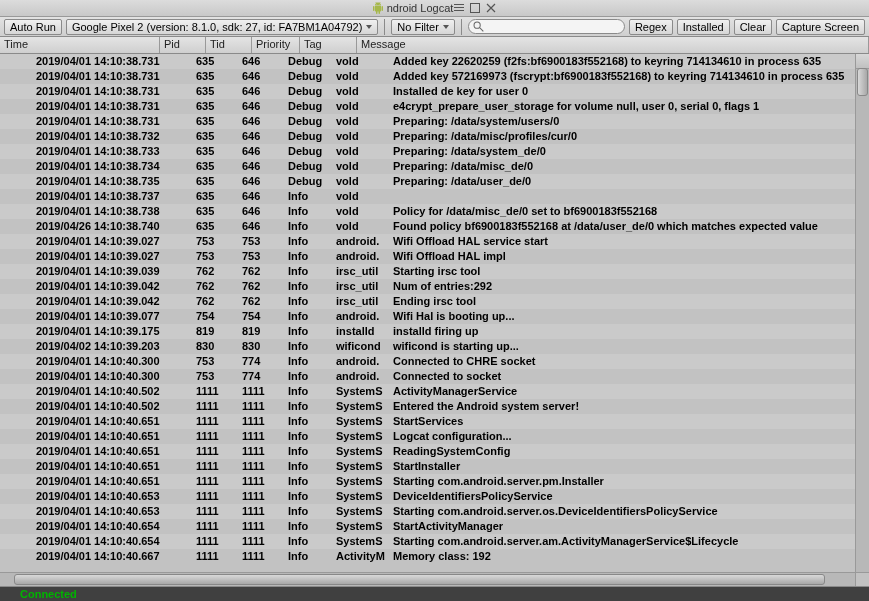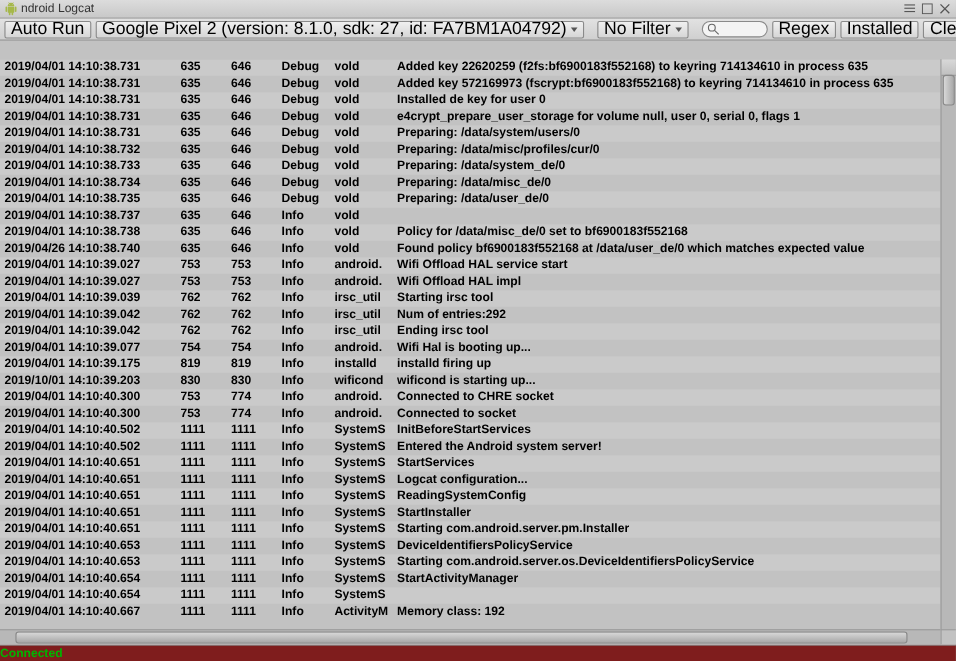--- a/index.html
+++ b/index.html
@@ -12,21 +12,21 @@
   overflow: hidden;
   display: flex;
   flex-direction: column;
   color: #000;
 }
 .titlebar {
   background: linear-gradient(#dcdcdc, #c8c8c8);
   height: 17px;
   display: flex;
   align-items: center;
-  justify-content: space-between;
+  justify-content: center;
   padding: 0 4px;
   border-bottom: 1px solid #999;
 }
 .titlebar-left { display: flex; align-items: center; gap: 3px;}
 .logo-icon { width: 12px; height: 12px; display: inline-block;}
 .logo-icon svg { display:block;}
 .titlebar-title { font-size: 11px; color:#333;}
 .titlebar-ctrls { display:flex; gap:4px; align-items:center;}
 .titlebar-ctrls span { width:12px; height:12px; display:inline-flex; align-items:center; justify-content:center; color:#555; font-size:11px; line-height:1;}
 .toolbar {
@@ -36,21 +36,21 @@
   align-items: center;
   padding: 0 4px;
   gap: 4px;
   border-bottom: 1px solid #8a8a8a;
 }
 .tbtn, .tdrop {
   background: linear-gradient(#f0f0f0,#d6d6d6);
   border: 1px solid #8a8a8a;
   border-radius: 2px;
   height: 16px;
-  font-size: 16px;
+  font-size: 11px;
   padding: 0 5px;
   display: inline-flex;
   align-items: center;
   cursor: default;
   white-space: nowrap;
 }
 .tdrop::after {
   content: "";
   display:inline-block;
   margin-left:4px;
@@ -104,20 +104,21 @@
   position:absolute;
   top:17px; bottom:14px; left:0; right:14px;
   overflow:hidden;
 }
 .row {
   display:flex;
   height:15px;
   font-size:11px;
   overflow:hidden;
   line-height: 15px;
+  padding-left: 32px;
 }
 .row.even { background:#cacaca;}
 .row.odd  { background:#c2c2c2;}
 .cell {
   padding:0 4px;
   white-space:nowrap;
   overflow:hidden;
   text-overflow:clip;
   border-right:1px solid rgba(0,0,0,0);
   color:#000;
@@ -145,23 +146,23 @@
   background:#b8b8b8; border-top:1px solid #999;
 }
 .hscroll .thumb{
   position:absolute; top:1px; bottom:1px; left:14px; right:30px;
   background:linear-gradient(#d8d8d8,#a8a8a8);
   border:1px solid #888; border-radius:3px;
 }
 .corner { position:absolute; right:0; bottom:0; width:14px; height:14px; background:#c2c2c2; border-top:1px solid #999; border-left:1px solid #999;}
 .statusbar {
   height:15px;
-  background:#7f1d1d;
+  background:#404040;
   border-top:1px solid #8a8a8a;
-  padding:0 0;
+  padding:0 20px;
   display:flex; align-items:center;
 }
 .statusbar span{ color:#00b400; font-size:11px; font-weight:bold;}
 </style>
 </head>
 <body>
 
 <div class="titlebar">
   <div class="titlebar-left">
     <span class="logo-icon">
@@ -205,20 +206,28 @@
       </svg>
     <input type="text" value="" style="">
   </div>
   <div class="tbtn">Regex</div>
   <div class="tbtn">Installed</div>
   <div class="tbtn">Clear</div>
   <div class="tbtn">Capture Screen</div>
 </div>
 
 <div class="table-wrap">
+  <div class="thead">
+    <div class="th c-time">Time</div>
+    <div class="th c-pid">Pid</div>
+    <div class="th c-tid">Tid</div>
+    <div class="th c-pri">Priority</div>
+    <div class="th c-tag">Tag</div>
+    <div class="th c-msg">Message</div>
+  </div>
   <div class="tbody-scroll" id="tbody">
       <div class="row even">
         <div class="cell c-time">2019/04/01 14:10:38.731</div>
         <div class="cell c-pid">635</div>
         <div class="cell c-tid">646</div>
         <div class="cell c-pri">Debug</div>
         <div class="cell c-tag">vold</div>
         <div class="cell c-msg">Added key 22620259 (f2fs:bf6900183f552168) to keyring 714134610 in process 635</div>
       </div>
       <div class="row odd">
@@ -358,21 +367,21 @@
       </div>
       <div class="row even">
         <div class="cell c-time">2019/04/01 14:10:39.175</div>
         <div class="cell c-pid">819</div>
         <div class="cell c-tid">819</div>
         <div class="cell c-pri">Info</div>
         <div class="cell c-tag">installd</div>
         <div class="cell c-msg">installd firing up</div>
       </div>
       <div class="row odd">
-        <div class="cell c-time">2019/10/01 14:10:39.203</div>
+        <div class="cell c-time">2019/04/02 14:10:39.203</div>
         <div class="cell c-pid">830</div>
         <div class="cell c-tid">830</div>
         <div class="cell c-pri">Info</div>
         <div class="cell c-tag">wificond</div>
         <div class="cell c-msg">wificond is starting up...</div>
       </div>
       <div class="row even">
         <div class="cell c-time">2019/04/01 14:10:40.300</div>
         <div class="cell c-pid">753</div>
         <div class="cell c-tid">774</div>
@@ -387,21 +396,21 @@
         <div class="cell c-pri">Info</div>
         <div class="cell c-tag">android.</div>
         <div class="cell c-msg">Connected to socket</div>
       </div>
       <div class="row even">
         <div class="cell c-time">2019/04/01 14:10:40.502</div>
         <div class="cell c-pid">1111</div>
         <div class="cell c-tid">1111</div>
         <div class="cell c-pri">Info</div>
         <div class="cell c-tag">SystemS</div>
-        <div class="cell c-msg">InitBeforeStartServices</div>
+        <div class="cell c-msg">ActivityManagerService</div>
       </div>
       <div class="row odd">
         <div class="cell c-time">2019/04/01 14:10:40.502</div>
         <div class="cell c-pid">1111</div>
         <div class="cell c-tid">1111</div>
         <div class="cell c-pri">Info</div>
         <div class="cell c-tag">SystemS</div>
         <div class="cell c-msg">Entered the Android system server!</div>
       </div>
       <div class="row even">
@@ -467,20 +476,21 @@
         <div class="cell c-pri">Info</div>
         <div class="cell c-tag">SystemS</div>
         <div class="cell c-msg">StartActivityManager</div>
       </div>
       <div class="row even">
         <div class="cell c-time">2019/04/01 14:10:40.654</div>
         <div class="cell c-pid">1111</div>
         <div class="cell c-tid">1111</div>
         <div class="cell c-pri">Info</div>
         <div class="cell c-tag">SystemS</div>
+        <div class="cell c-msg">Starting com.android.server.am.ActivityManagerService$Lifecycle</div>
       </div>
       <div class="row odd">
         <div class="cell c-time">2019/04/01 14:10:40.667</div>
         <div class="cell c-pid">1111</div>
         <div class="cell c-tid">1111</div>
         <div class="cell c-pri">Info</div>
         <div class="cell c-tag">ActivityM</div>
         <div class="cell c-msg">Memory class: 192</div>
       </div>
     </div>

